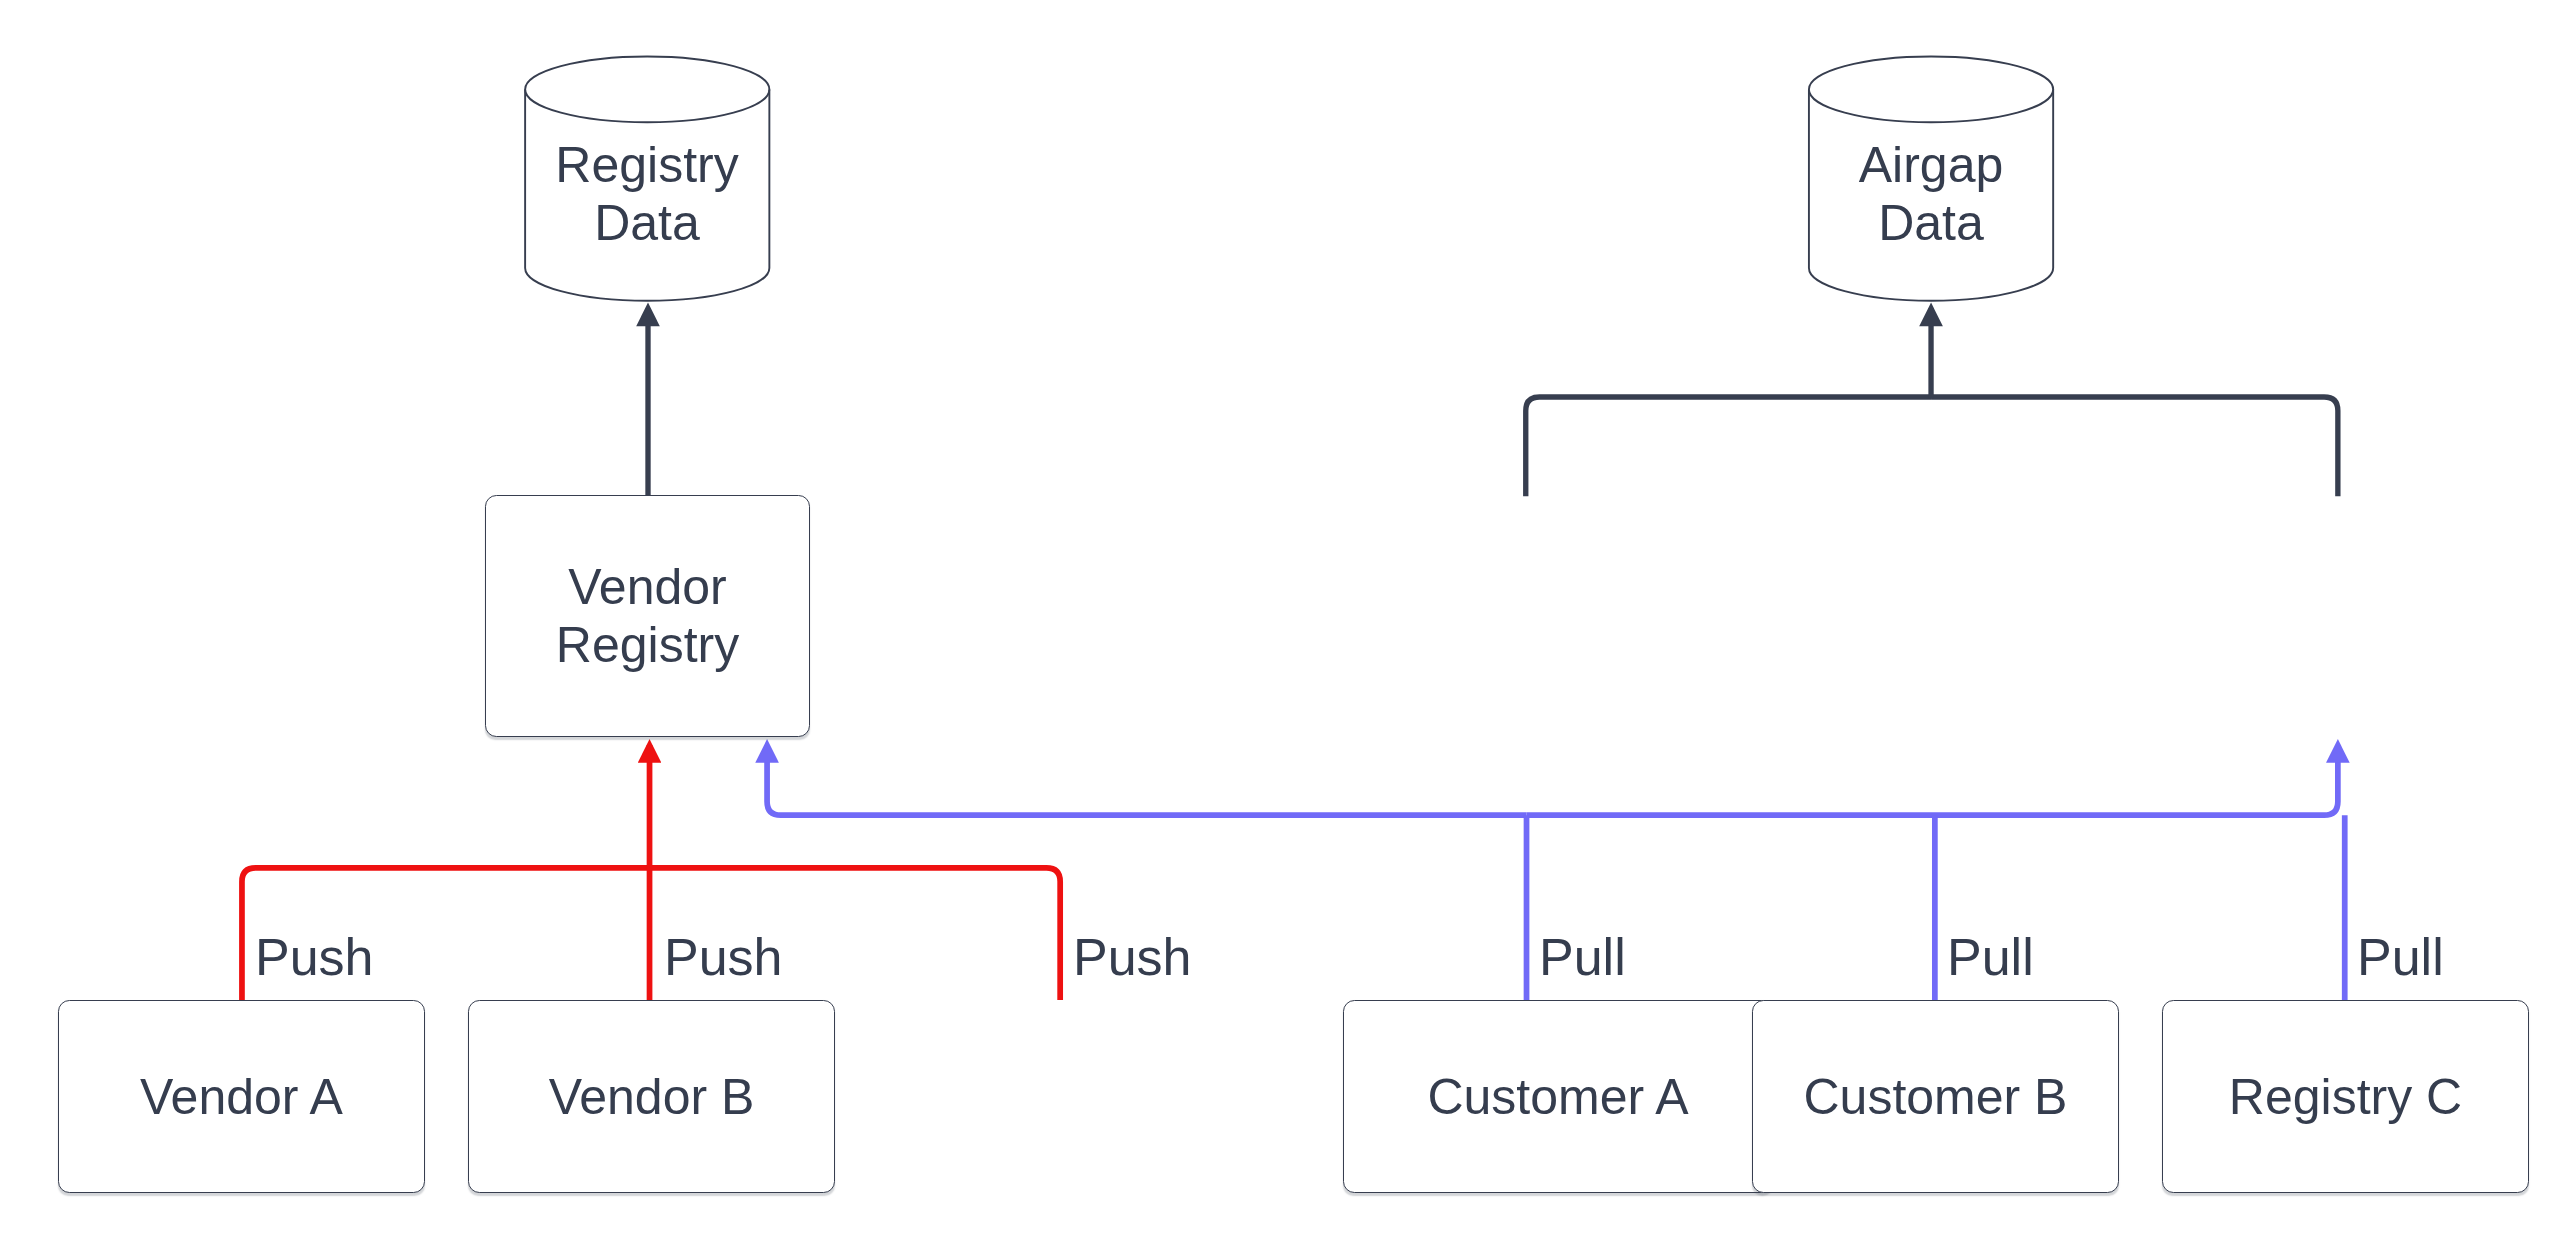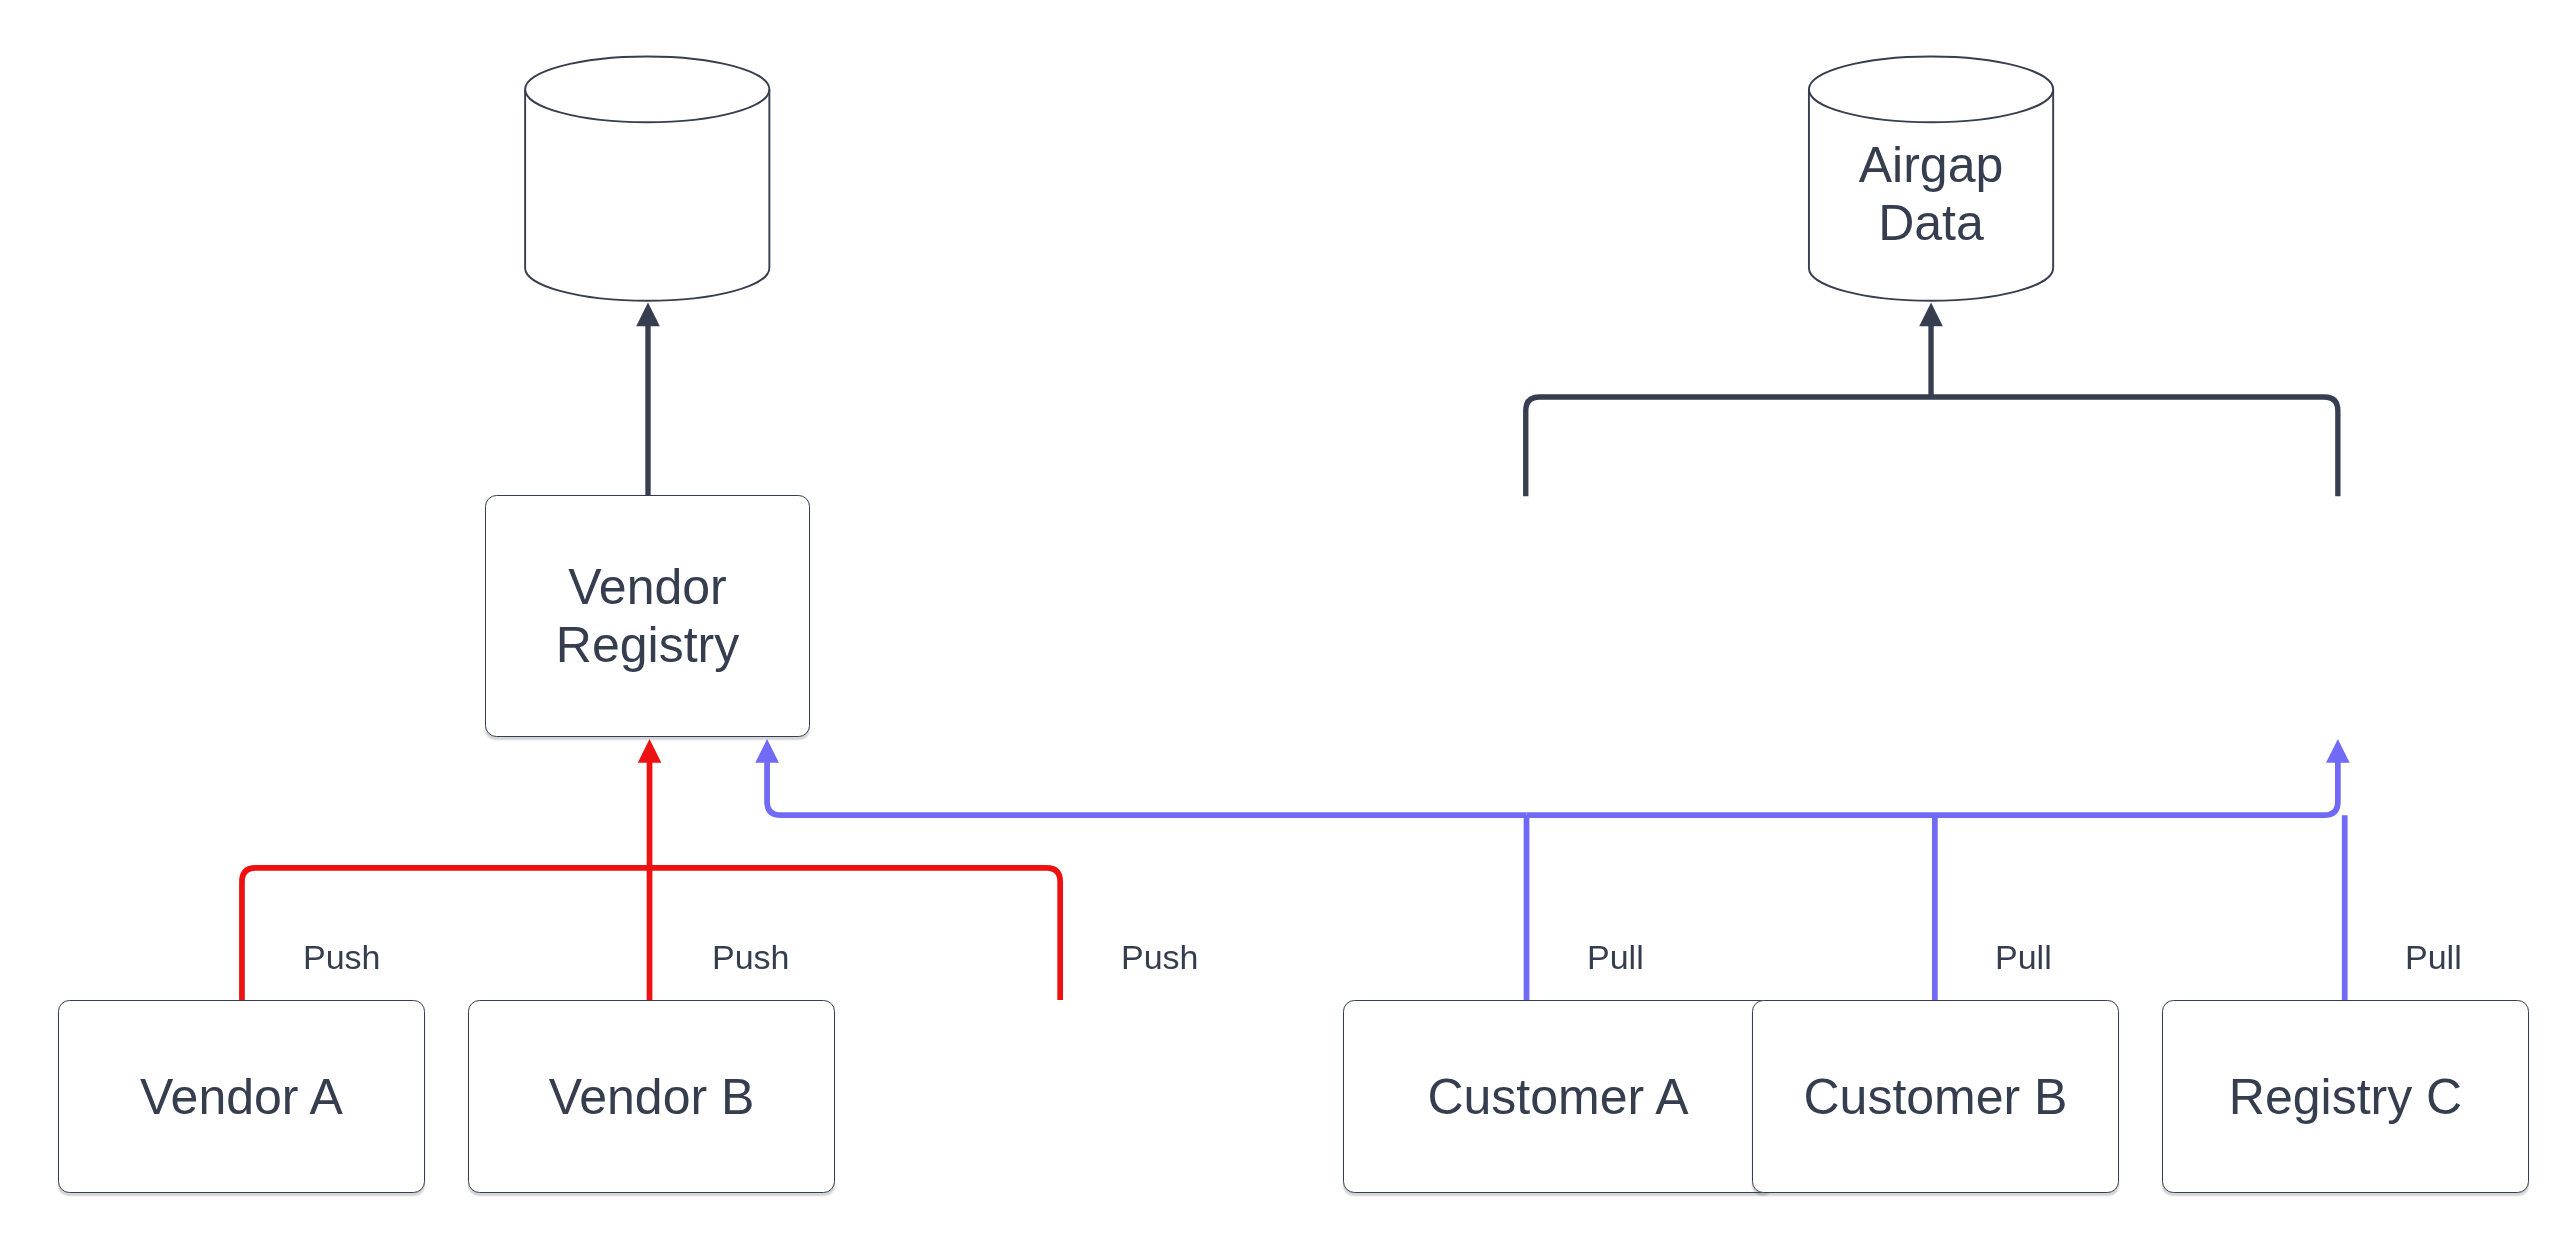--- a/index.html
+++ b/index.html
@@ -47,24 +47,23 @@
     display:flex;align-items:center;justify-content:center;
     text-align:center;
     color:var(--text);
     font-size:50px;line-height:1.16;
   }
   .cyl-label .node-label{width:100%;}
   .edge-label{
     position:absolute;
     transform:translateY(-50%);
     color:var(--text);
-    font-size:34px;
+    font-size:52px;
     white-space:nowrap;
     background:var(--background);
-    margin-left:48px;
   }
 </style>
 </head>
 <body>
 
 <div id="canvas">
 
   <svg id="edge-layer" width="2576" height="1258" viewBox="0 0 3375 1648" xmlns="http://www.w3.org/2000/svg">
     <defs>
       <marker id="arrow-flow" viewBox="0 0 10 10" refX="7.5" refY="5" markerUnits="userSpaceOnUse" markerWidth="38" markerHeight="31" orient="auto">
@@ -96,20 +95,23 @@
     <g>
       <path class="cyl-body" d="M 688 117 a 160 43 0 0 1 320 0 l 0 234 a 160 43 0 0 1 -320 0 z"></path>
       <path class="cyl-rim" d="M 688 117 a 160 43 0 0 0 320 0"></path>
     </g>
     <g>
       <path class="cyl-body" d="M 2370 117 a 160 43 0 0 1 320 0 l 0 234 a 160 43 0 0 1 -320 0 z"></path>
       <path class="cyl-rim" d="M 2370 117 a 160 43 0 0 0 320 0"></path>
     </g>
   </svg>
 
+  <div class="cyl-label" style="left:525px;top:98px;width:244px;height:192px;">
+    <div class="node-label">Registry Data</div>
+  </div>
   <div class="cyl-label" style="left:1809px;top:98px;width:244px;height:192px;">
     <div class="node-label">Airgap Data</div>
   </div>
 
   <div class="node" style="left:485px;top:495px;width:325px;height:242px;">
     <div class="node-label">Vendor Registry</div>
   </div>
 
   <div class="node" style="left:58px;top:1000px;width:367px;height:193px;">
     <div class="node-label">Vendor A</div>

